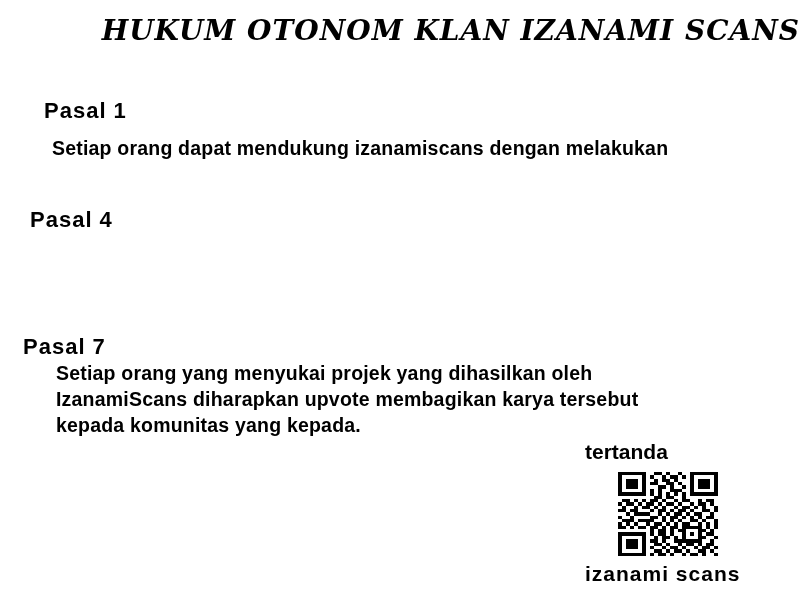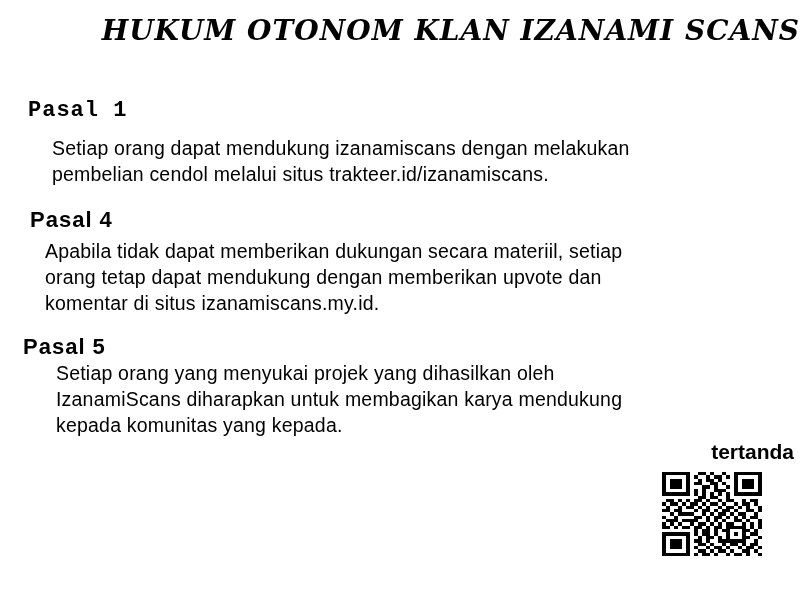--- a/index.html
+++ b/index.html
@@ -36,40 +36,39 @@
   .heading {
     position: absolute;
     font-size: 22px;
     font-weight: bold;
     letter-spacing: 1px;
     white-space: nowrap;
   }
   .article-body {
     position: absolute;
     font-size: 19.5px;
-    font-weight: normal;
+    font-weight: bold;
     line-height: 26px;
     letter-spacing: 0.2px;
   }
   .article-body .line {
     white-space: nowrap;
   }
-  .h-a1 { left: 28px; top: 98px; font-family: Liberation Mono, monospace; }
+  .h-a1 { left: 44px; top: 98px; }
   .b-a1 { left: 52px; top: 135px; }
   .h-a2 { left: 30px; top: 207px; }
   .b-a2 { left: 45px; top: 238px; }
   .h-a3 { left: 23px; top: 334px; }
   .b-a3 { left: 45px; top: 360px; margin-left: 11px; }
   .signature {
     position: absolute;
     left: 585px;
     top: 440px;
     width: 165px;
-    text-align: right;
-    margin-left: 44px;
+    text-align: left;
   }
   .signature .label {
     font-size: 21px;
     font-weight: bold;
     margin-bottom: 8px;
     white-space: nowrap;
   }
   .qr {
     width: 100px;
     height: 84px;
@@ -87,34 +86,28 @@
 </head>
 <body>
 
 <div class="page">
 
   <div class="title">HUKUM OTONOM KLAN IZANAMI SCANS</div>
 
   <div class="heading h-a1">Pasal 1</div>
   <div class="article-body b-a1">
     <div class="line">Setiap orang dapat mendukung izanamiscans dengan melakukan</div>
-    <div class="line">pembelian cendol melalui situs trakteer.id/izanamiscans.</div>
   </div>
 
   <div class="heading h-a2">Pasal 4</div>
-  <div class="article-body b-a2">
-    <div class="line">Apabila tidak dapat memberikan dukungan secara materiil, setiap</div>
-    <div class="line">orang tetap dapat mendukung dengan memberikan upvote dan</div>
-    <div class="line">komentar di situs izanamiscans.my.id.</div>
-  </div>
-
-  <div class="heading h-a3">Pasal 5</div>
+
+  <div class="heading h-a3">Pasal 7</div>
   <div class="article-body b-a3">
     <div class="line">Setiap orang yang menyukai projek yang dihasilkan oleh</div>
-    <div class="line">IzanamiScans diharapkan untuk membagikan karya mendukung</div>
+    <div class="line">IzanamiScans diharapkan upvote membagikan karya tersebut</div>
     <div class="line">kepada komunitas yang kepada.</div>
   </div>
 
   <div class="signature">
     <div class="label">tertanda</div>
     <div class="qr">
         <svg xmlns="http://www.w3.org/2000/svg" viewBox="0 0 25 25" preserveAspectRatio="none" shape-rendering="crispEdges">
           <rect x="0" y="0" width="1" height="1" fill="#000000"></rect>
           <rect x="1" y="0" width="1" height="1" fill="#000000"></rect>
           <rect x="2" y="0" width="1" height="1" fill="#000000"></rect>
@@ -441,15 +434,16 @@
           <rect x="10" y="24" width="1" height="1" fill="#000000"></rect>
           <rect x="11" y="24" width="1" height="1" fill="#000000"></rect>
           <rect x="13" y="24" width="1" height="1" fill="#000000"></rect>
           <rect x="16" y="24" width="1" height="1" fill="#000000"></rect>
           <rect x="18" y="24" width="1" height="1" fill="#000000"></rect>
           <rect x="19" y="24" width="1" height="1" fill="#000000"></rect>
           <rect x="21" y="24" width="1" height="1" fill="#000000"></rect>
           <rect x="24" y="24" width="1" height="1" fill="#000000"></rect>
         </svg>
       </div>
+    <div class="name">izanami scans</div>
   </div>
 
 </div>
 
 </body></html>

